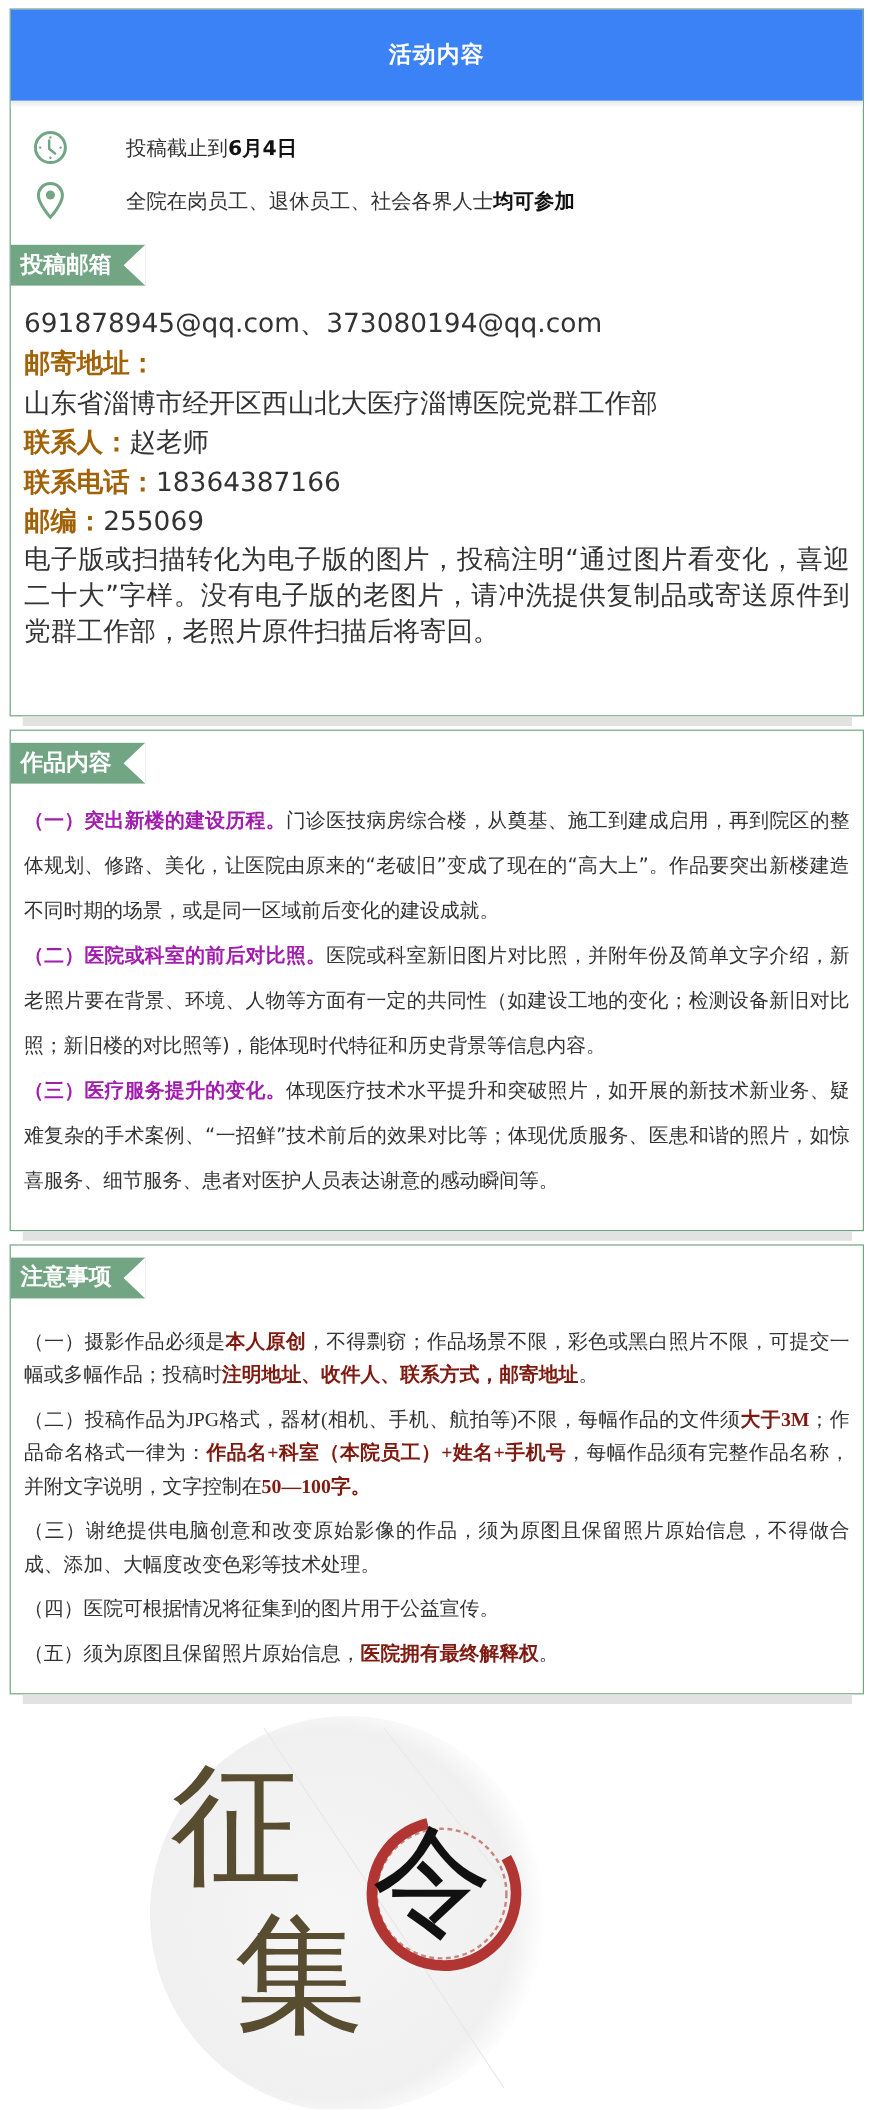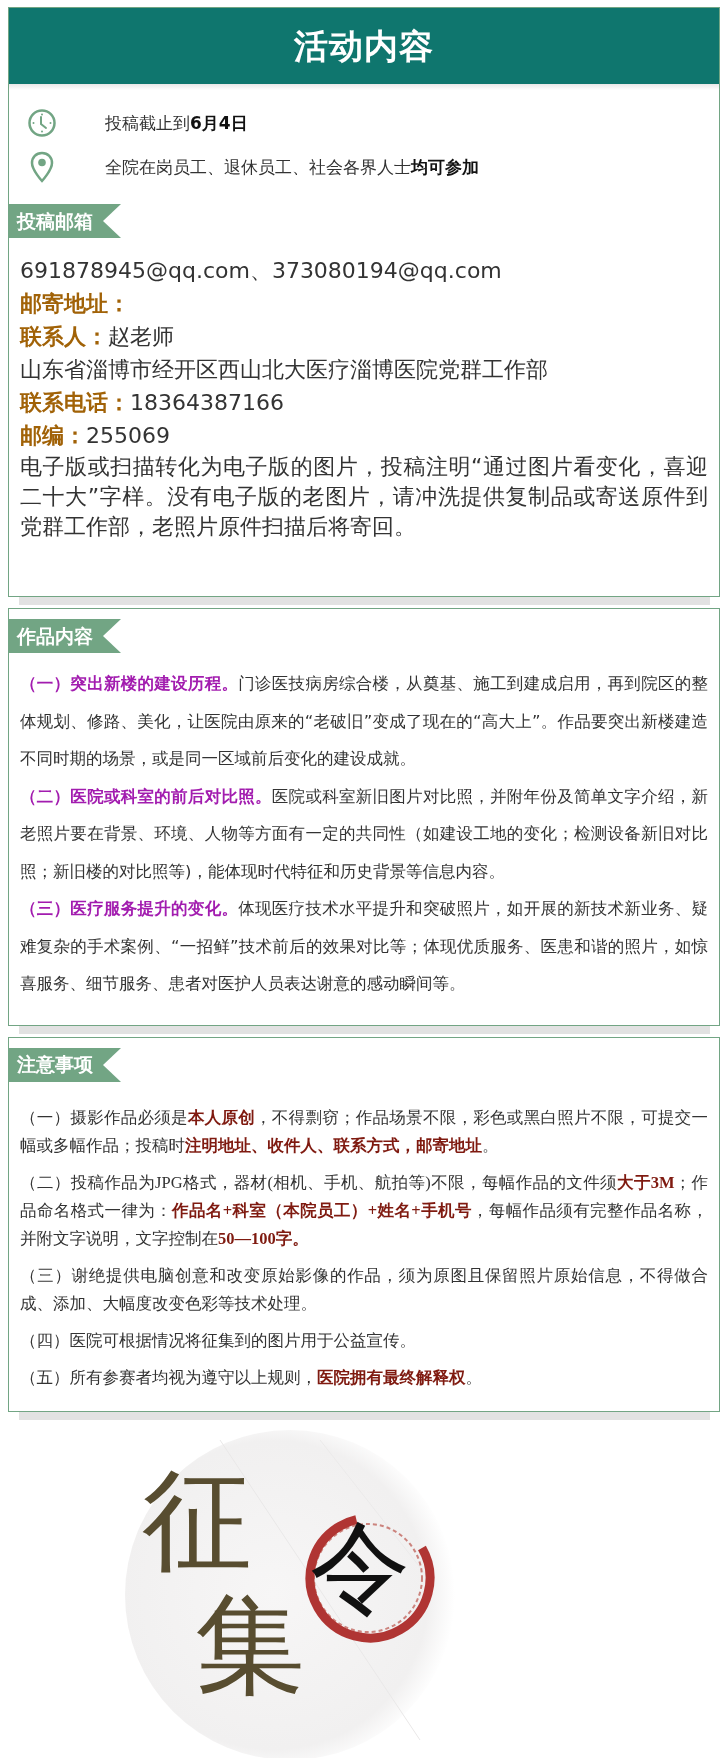--- a/index.html
+++ b/index.html
@@ -20,24 +20,24 @@
   }
   .shadow {
     position: absolute;
     left: 19px;
     width: 691px;
     height: 8px;
     background: #e2e2e2;
   }
   .hdr {
     height: 76px;
-    background: #0f766e;
+    background: #3b82f6;
     color: #ffffff;
     text-align: center;
-    font-size: 34px;
+    font-size: 19px;
     font-weight: bold;
     line-height: 76px;
     letter-spacing: 1px;
   }
   .hdr-shadow {
     height: 6px;
     background: linear-gradient(#e8e8e8, #ffffff);
   }
   .info-row {
     display: flex;
@@ -116,22 +116,22 @@
     </span>
     <span><span>全院在岗员工、退休员工、社会各界人士</span><b>均可参加</b></span>
   </div>
 
   <div style="height:15px"></div>
   <div class="tag">投稿邮箱</div>
   <div style="height:16px"></div>
 
   <div class="p">691878945@qq.com、373080194@qq.com</div>
   <div class="p"><b>邮寄地址：</b></div>
+  <div class="p">山东省淄博市经开区西山北大医疗淄博医院党群工作部</div>
   <div class="p"><b>联系人：</b><span>赵老师</span></div>
-  <div class="p">山东省淄博市经开区西山北大医疗淄博医院党群工作部</div>
   <div class="p"><b>联系电话：</b><span>18364387166</span></div>
   <div class="p"><b>邮编：</b><span>255069</span></div>
   <div class="p" style="line-height:30px;text-align:justify;">电子版或扫描转化为电子版的图片，投稿注明“通过图片看变化，喜迎二十大”字样。没有电子版的老图片，请冲洗提供复制品或寄送原件到党群工作部，老照片原件扫描后将寄回。</div>
 </div>
 <div class="shadow" style="top:597px;"></div>
 
 <div class="box" style="top:608px;height:418px;">
   <div style="height:10px"></div>
   <div class="tag">作品内容</div>
   <div style="height:12px"></div>
@@ -142,21 +142,21 @@
 <div class="shadow" style="top:1026px;"></div>
 
 <div class="box" style="top:1037px;height:375px;font-family:Liberation Serif, serif;">
   <div style="height:10px"></div>
   <div class="tag">注意事项</div>
   <div style="height:22px"></div>
   <div class="p3"><span>（一）摄影作品必须是</span><span class="red">本人原创</span><span>，不得剽窃；作品场景不限，彩色或黑白照片不限，可提交一幅或多幅作品；投稿时</span><span class="red">注明地址、收件人、联系方式，邮寄地址</span><span>。</span></div>
   <div class="p3"><span>（二）投稿作品为JPG格式，器材(相机、手机、航拍等)不限，每幅作品的文件须</span><span class="red">大于3M</span><span>；作品命名格式一律为：</span><span class="red">作品名+科室（本院员工）+姓名+手机号</span><span>，每幅作品须有完整作品名称，并附文字说明，文字控制在</span><span class="red">50—100字。</span></div>
   <div class="p3">（三）谢绝提供电脑创意和改变原始影像的作品，须为原图且保留照片原始信息，不得做合成、添加、大幅度改变色彩等技术处理。</div>
   <div class="p3">（四）医院可根据情况将征集到的图片用于公益宣传。</div>
-  <div class="p3"><span>（五）所有参赛者均视为遵守以上规则，</span><span class="red">医院拥有最终解释权</span><span>。</span></div>
+  <div class="p3"><span>（五）须为原图且保留照片原始信息，</span><span class="red">医院拥有最终解释权</span><span>。</span></div>
 </div>
 <div class="shadow" style="top:1412px;"></div>
 
 <div class="poster">
   <svg width="480" height="338" viewBox="0 0 480 338">
     <defs>
       <radialGradient id="bg" cx="0.45" cy="0.5" r="0.55">
         <stop offset="0" stop-color="#f7f6f6"></stop>
         <stop offset="0.85" stop-color="#f1f0f0"></stop>
         <stop offset="1" stop-color="#ffffff"></stop>

